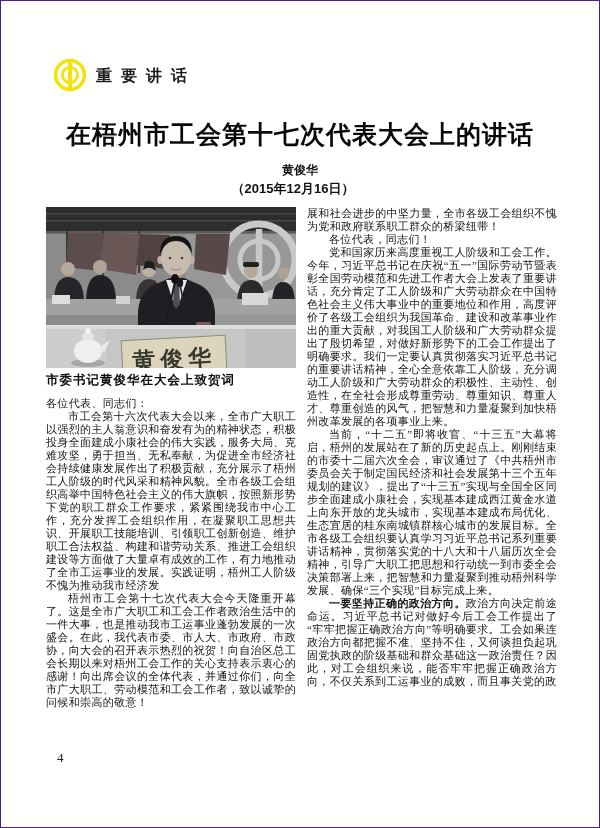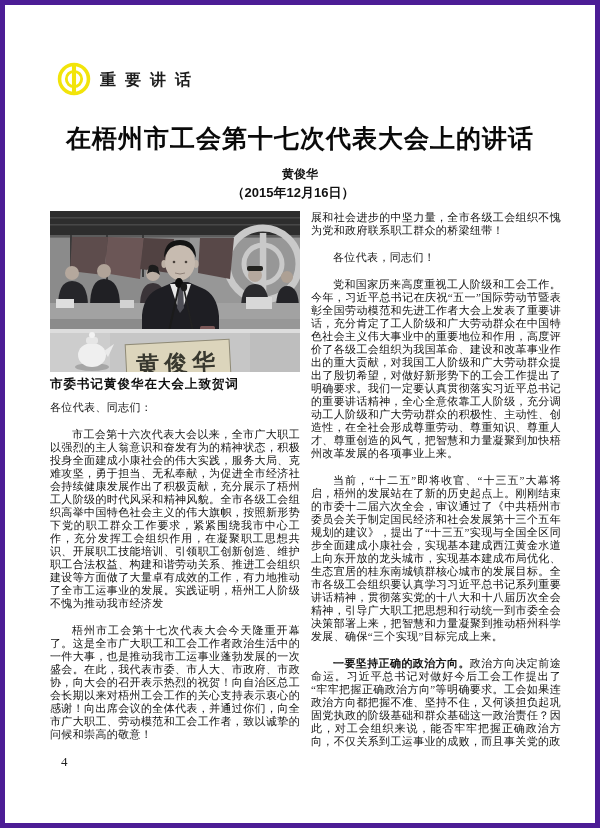--- a/index.html
+++ b/index.html
@@ -1,20 +1,20 @@
 <!DOCTYPE html>
 <html lang="zh"><head>
 <meta charset="utf-8">
 <style>
   html,body{margin:0;padding:0;background:#ffffff;}
   .page{
     position:relative;
     width:600px;height:828px;
     background:#ffffff;
-    border:5px solid #4c1d95;
+    border:1px solid #4c1d95;
     box-sizing:border-box;
     overflow:hidden;
     font-family:"Liberation Serif","DejaVu Serif",serif;
     color:#121212;
   }
   .masthead{
     position:absolute;top:57px;left:52px;
     display:flex;align-items:center;gap:9px;
   }
   .masthead .logo{width:34px;height:34px;display:block;}
@@ -44,21 +44,21 @@
   .body-cols{
     position:absolute;top:206px;left:45px;
     display:flex;gap:11px;
   }
   .col{
     width:250px;
     font-size:11px;line-height:13px;letter-spacing:0.35px;
     text-align:justify;
   }
   .col p{margin:0;}
-  .col p.indent{text-indent:2em;margin-top:14px;}
+  .col p.indent{text-indent:2em;}
   .col p strong{font-family:"Liberation Sans","DejaVu Sans",sans-serif;font-weight:bold;}
   figure.photo-block{margin:0 0 5px 0;}
   .photo-frame{width:250px;height:161px;display:block;background:#8e8e8e;}
   figcaption{
     text-align:left;
     font-family:"Liberation Sans","DejaVu Sans",sans-serif;
     font-weight:bold;font-size:12.5px;letter-spacing:1px;
     padding:6px 0 5px 0;color:#0e0e0e;
   }
   .pagenum{

